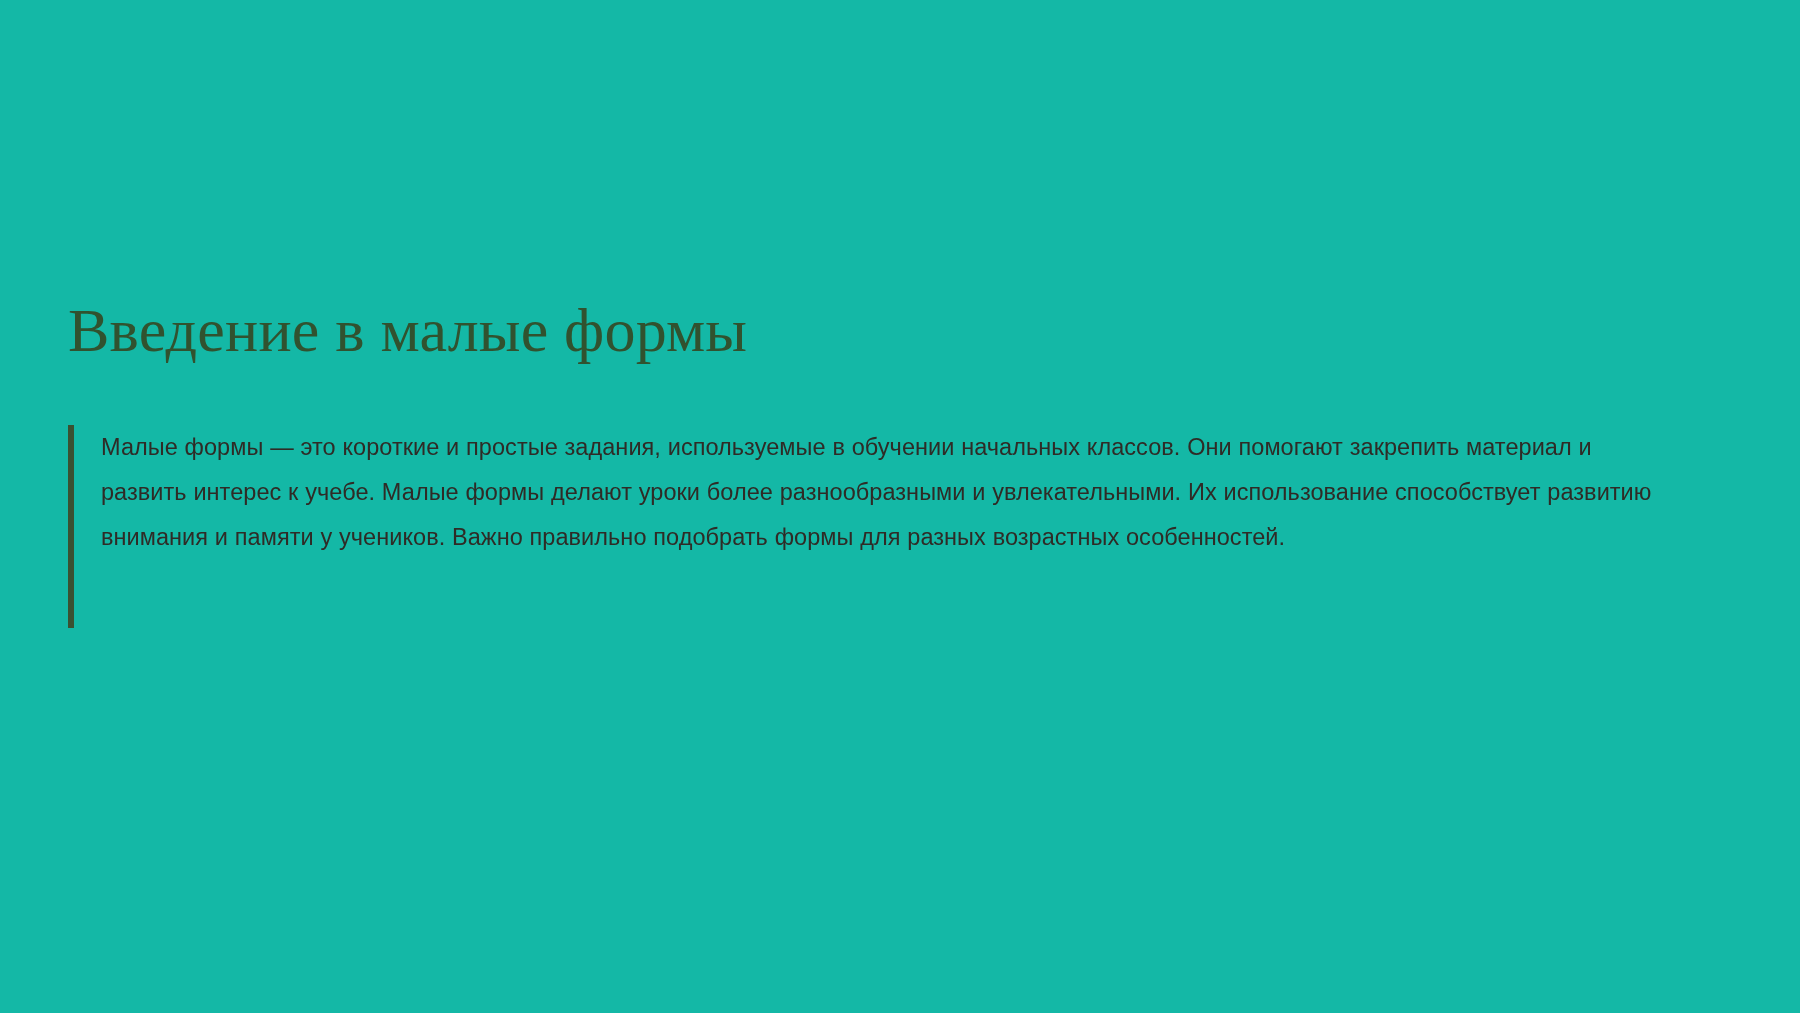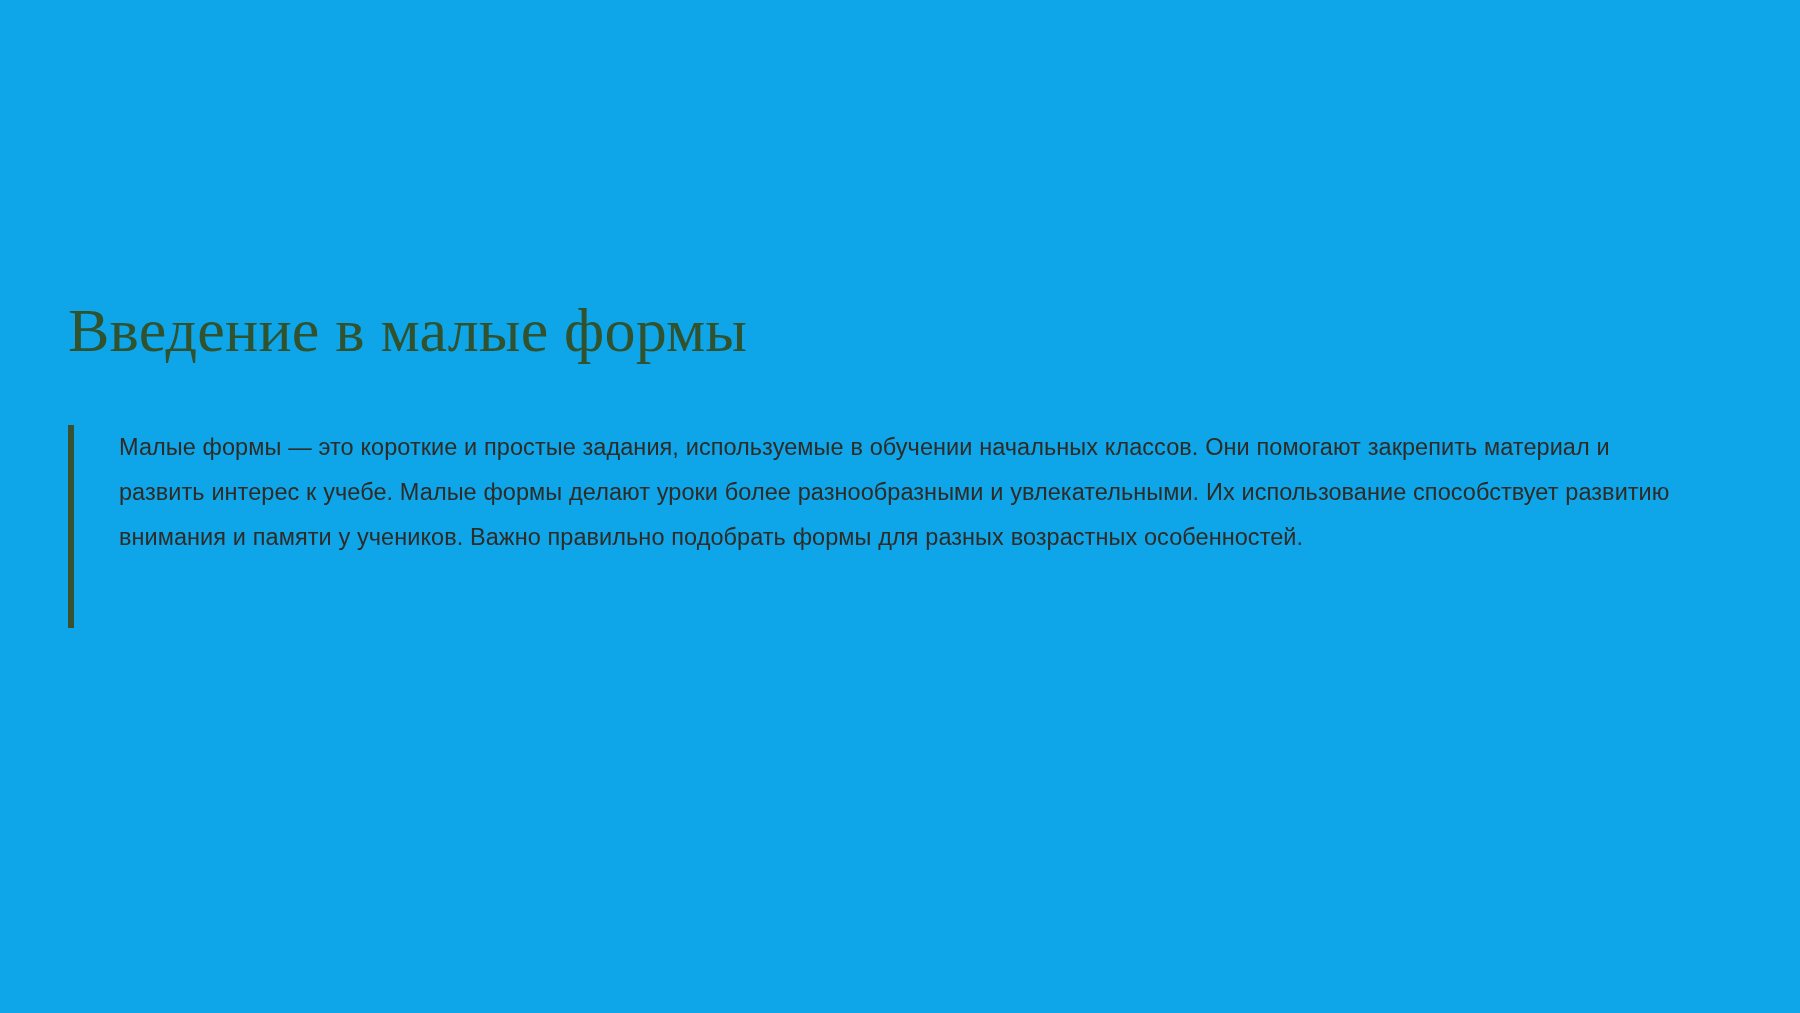--- a/index.html
+++ b/index.html
@@ -38,21 +38,21 @@
     font-weight: 400;
     color: #31522f;
     letter-spacing: 0.2px;
     margin: 0;
     white-space: nowrap;
   }
 
   #body-quote {
     position: relative;
     margin-top: 60px;
-    padding-left: 51px;
+    padding-left: 33px;
     width: 1615px;
     box-sizing: border-box;
   }
 
   #quote-accent-bar {
     position: absolute;
     left: 0;
     top: 0;
     width: 6px;
     height: 203px;
@@ -67,21 +67,21 @@
     font-weight: 400;
     color: #2f2b26;
     text-align: left;
     letter-spacing: 0.05px;
     word-spacing: 0.2px;
   }
 </style>
 </head>
 <body style="background: rgb(253, 245, 230);">
 
-<div id="slide" style="background: #0ea5e9;">
+<div id="slide" style="background: #14b8a6;">
 
   <div id="content-block">
 
     <h1 id="page-title" style="color: rgb(49, 82, 47);">Введение в малые формы</h1>
 
     <div id="body-quote">
       <div id="quote-accent-bar" style="background: rgb(58, 81, 49);"></div>
       <p id="body-text" style="color: rgb(47, 43, 38);">Малые формы — это короткие и простые задания, используемые в обучении начальных классов. Они помогают закрепить материал и развить интерес к учебе. Малые формы делают уроки более разнообразными и увлекательными. Их использование способствует развитию внимания и памяти у учеников. Важно правильно подобрать формы для разных возрастных особенностей.</p>
     </div>
 

